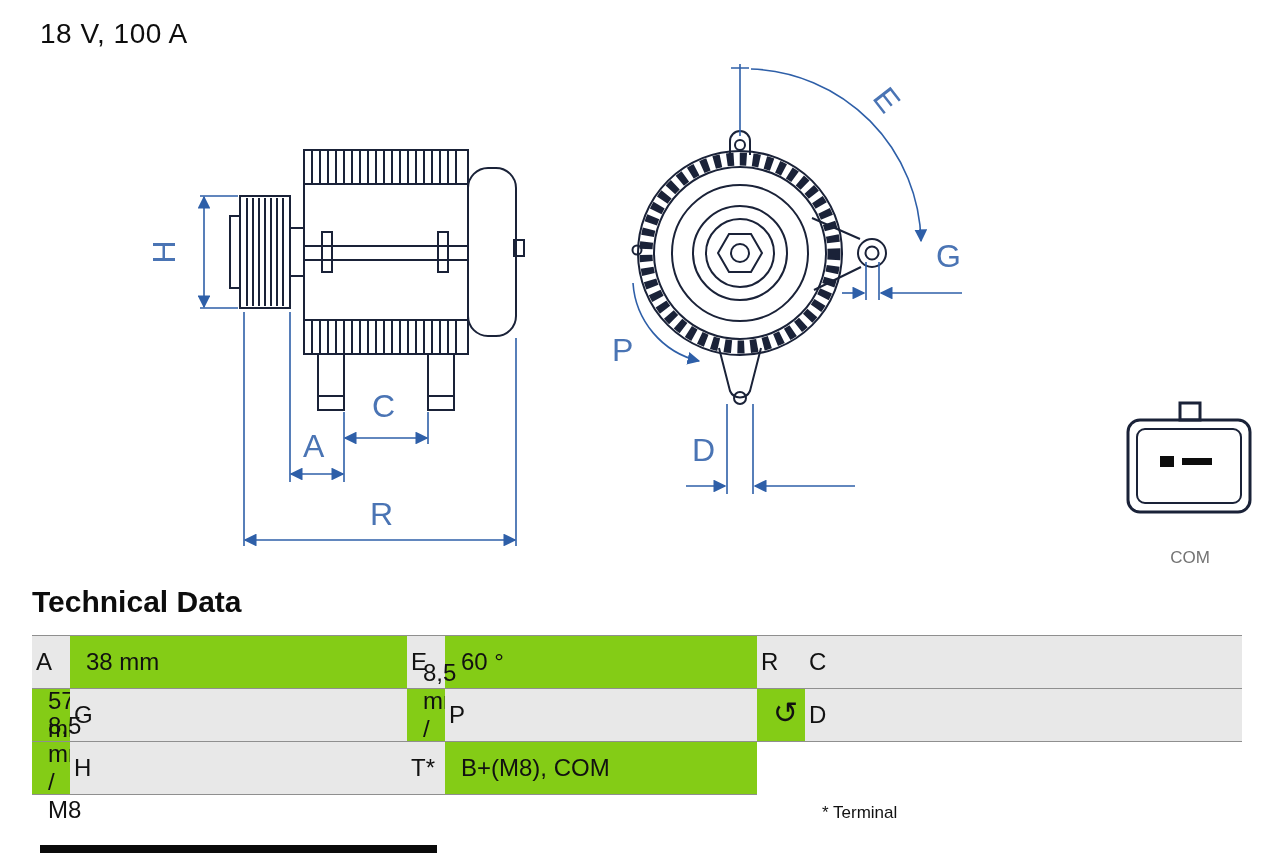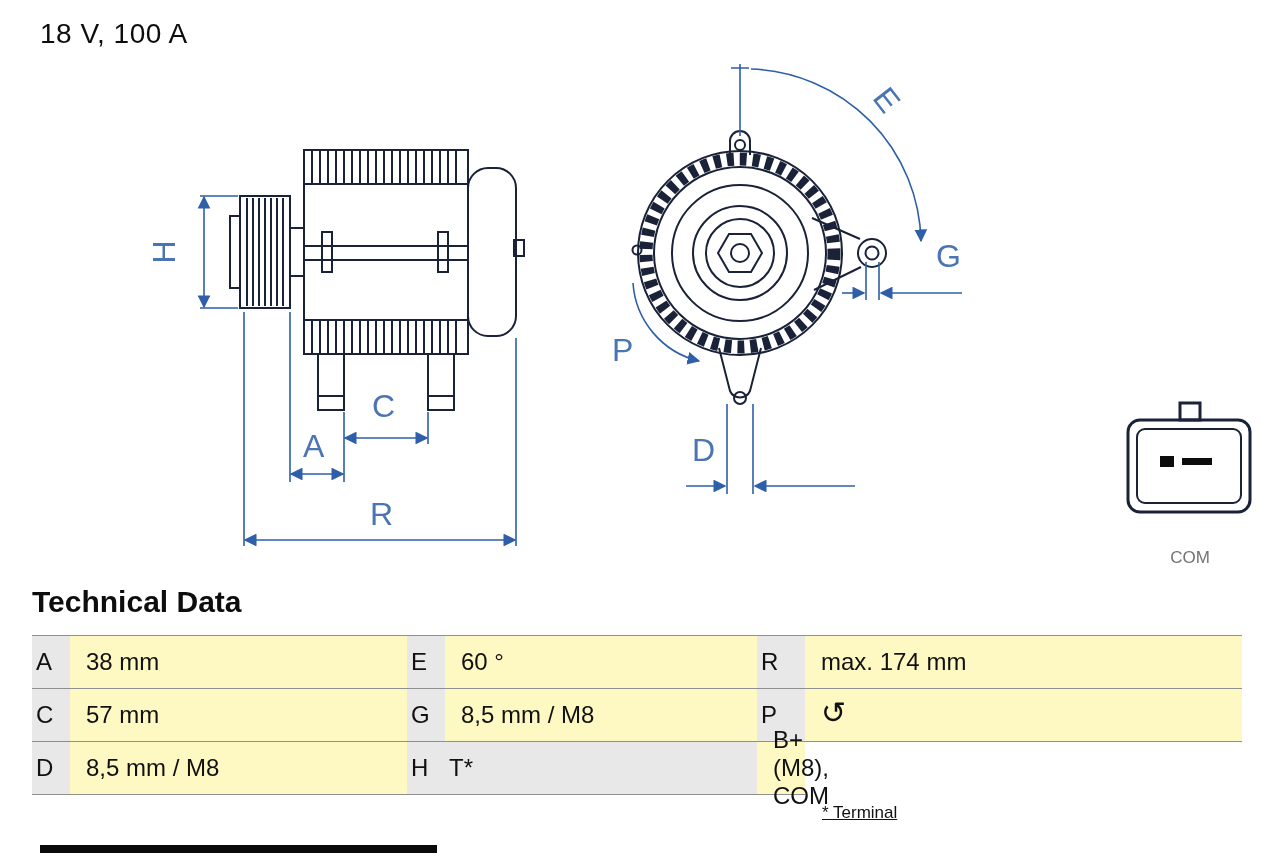--- a/index.html
+++ b/index.html
@@ -29,23 +29,23 @@
     display:grid;
     grid-template-columns:38px 337px 38px 312px 48px 437px;
     margin-top:16px;
     border-top:1px solid #8f8f8f;
   }
   .ck,.cv{
     height:52px;display:flex;align-items:center;
     border-bottom:1px solid #8f8f8f;font-size:24px;color:#111;
   }
   .ck{background:#e8e8e8;padding-left:4px;}
-  .cv{background:#fef9c3;padding-left:16px;}
+  .cv{background:#84cc16;padding-left:16px;}
   .rot{font-size:30px;line-height:1;transform:translateY(-2px);}
-  .footnote{font-size:17px;color:#111;margin:8px 0 0 790px;text-decoration:underline;}
+  .footnote{font-size:17px;color:#111;margin:8px 0 0 790px;}
   .bottom-strip{
     position:absolute;left:40px;top:845px;width:397px;height:8px;background:#0a0a0a;
   }
 </style>
 </head>
 <body>
 
 <div class="page-title">18 V, 100 A</div>
 
 <div class="diagram">
@@ -152,21 +152,20 @@
 <div class="tech">
   <h2 class="tech-heading">Technical Data</h2>
 
   <div class="tbl">
 
     <div class="ck">A</div>
     <div class="cv">38 mm</div>
     <div class="ck">E</div>
     <div class="cv">60 °</div>
     <div class="ck">R</div>
-    <div class="cv">max. 174 mm</div>
 
     <div class="ck">C</div>
     <div class="cv">57 mm</div>
     <div class="ck">G</div>
     <div class="cv">8,5 mm / M8</div>
     <div class="ck">P</div>
     <div class="cv">
       <span class="rot">↺</span>
     </div>
 

